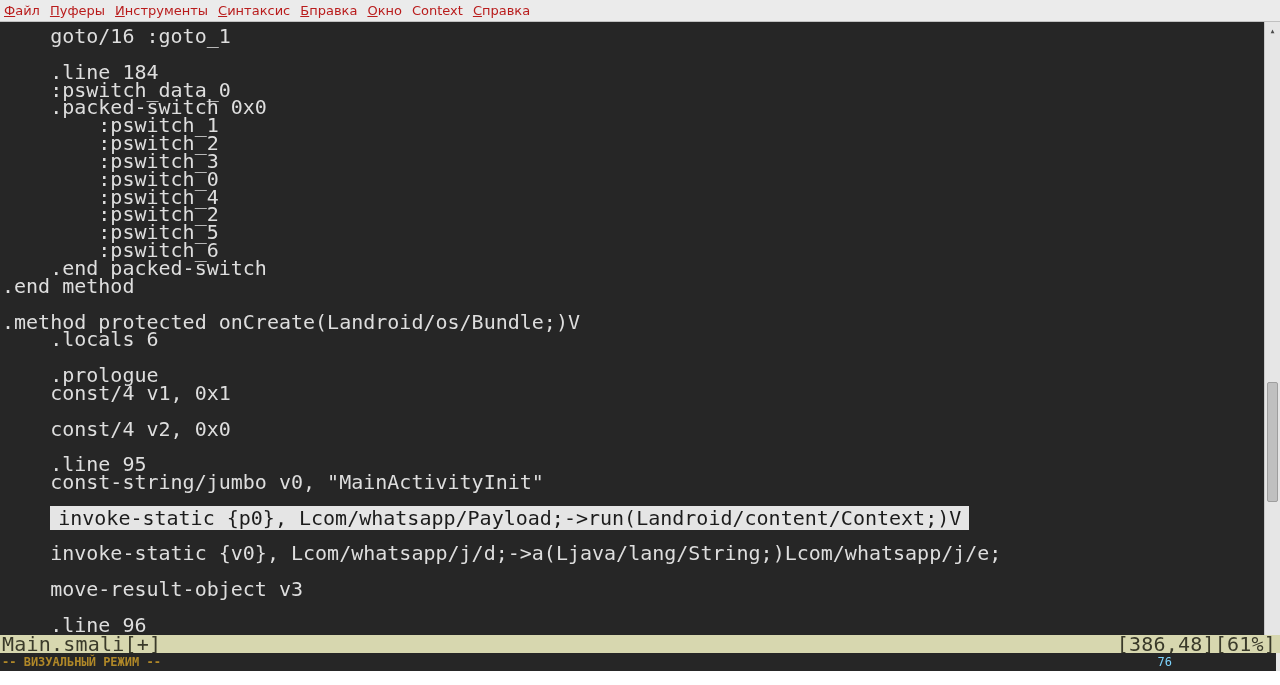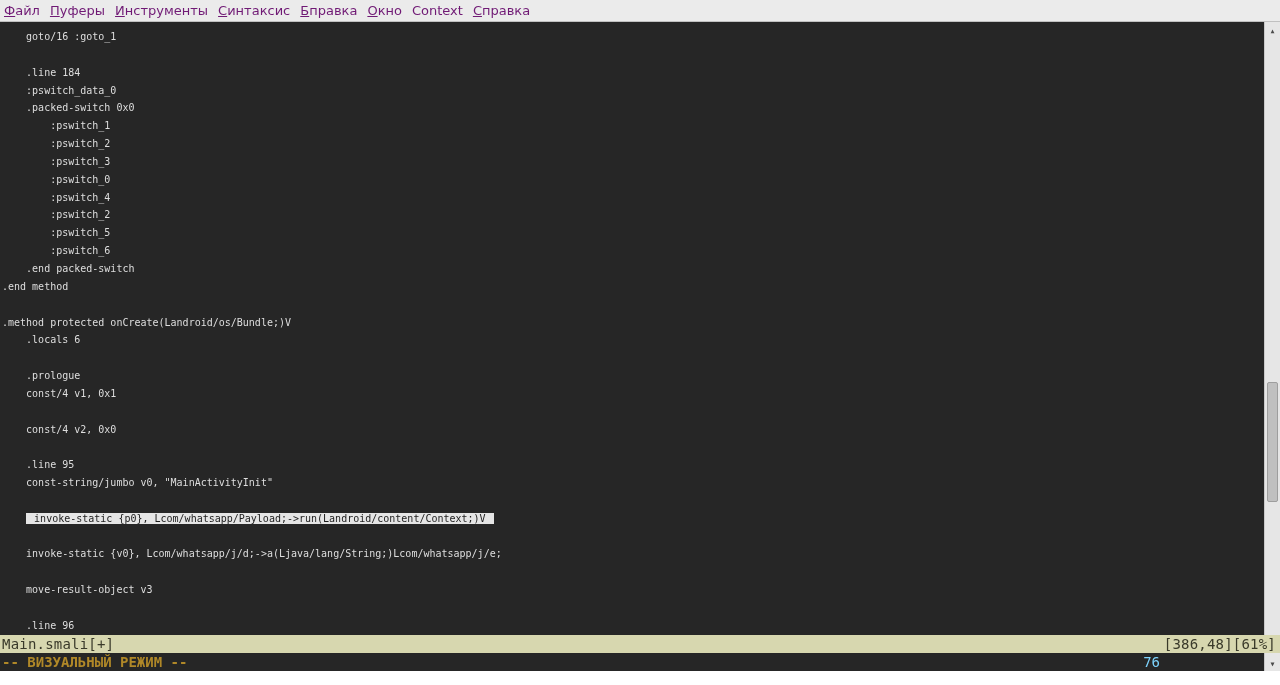--- a/index.html
+++ b/index.html
@@ -14,42 +14,42 @@
   }
   .menubar {
     height: 22px;
     background: #ebebeb;
     border-bottom: 1px solid #c0c0c0;
     display: flex;
     align-items: center;
     padding: 0 4px;
     font-family: "DejaVu Sans", "Liberation Sans", sans-serif;
     font-size: 13px;
-    color: #701a75;
+    color: #b91c1c;
   }
   .menubar .item {
     margin-right: 10px;
     cursor: pointer;
   }
   .menubar .item .ul { text-decoration: underline; }
   .editor-wrap {
     position: absolute;
     top: 22px;
     left: 0;
     right: 0;
     bottom: 14px;
     display: flex;
   }
   .editor {
     flex: 1 1 auto;
     background: #262626;
     color: #dedede;
     padding: 6px 0 0 2px;
     line-height: 17.85px;
-    font-size: 10px;
+    font-size: 20px;
     white-space: pre;
     overflow: hidden;
     position: relative;
   }
   .scrollbar {
     width: 16px;
     background: #e6e6e6;
     position: relative;
     border-left: 1px solid #c9c9c9;
   }
@@ -85,36 +85,36 @@
     position: absolute;
     left: 0; right: 0;
     bottom: 32px;
     height: 18px;
     background: #d7d7af;
     display: flex;
     justify-content: space-between;
     align-items: center;
     padding: 0 4px 0 2px;
     font-family: "DejaVu Sans Mono", monospace;
-    font-size: 14px;
+    font-size: 20px;
     color: #3a3a2a;
     letter-spacing: 0.2px;
   }
   .statusbar-mode {
     position: absolute;
-    left: 0; right: 16px;
+    left: 0; right: 4px;
     bottom: 14px;
     height: 18px;
     background: #262626;
     display: flex;
     justify-content: space-between;
     align-items: center;
     padding: 0 4px 0 2px;
     font-family: "DejaVu Sans Mono", monospace;
-    font-size: 14px;
+    font-size: 12px;
   }
   .statusbar-mode .mode {
     color: #b08828;
     font-weight: bold;
   }
   .statusbar-mode .right {
     color: #7dd3fc;
     margin-right: 100px;
   }
   .bottom-gap {

